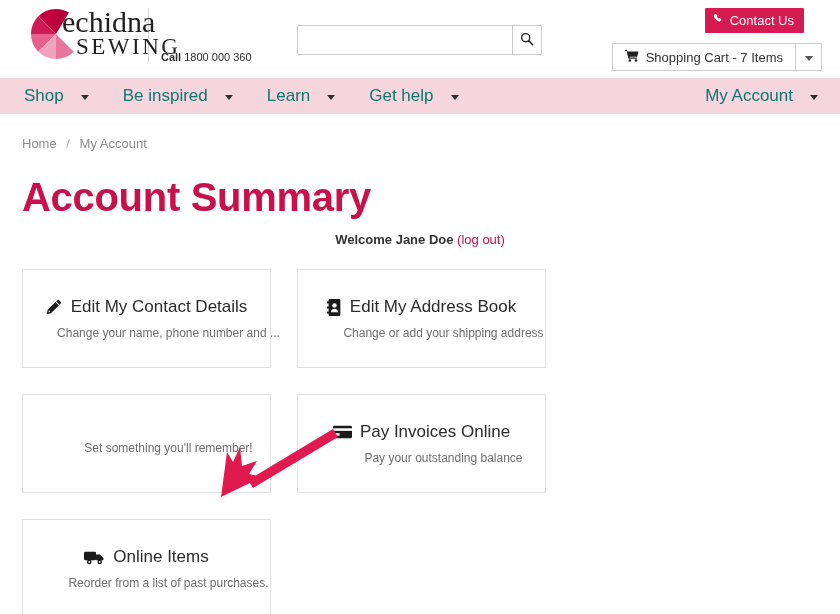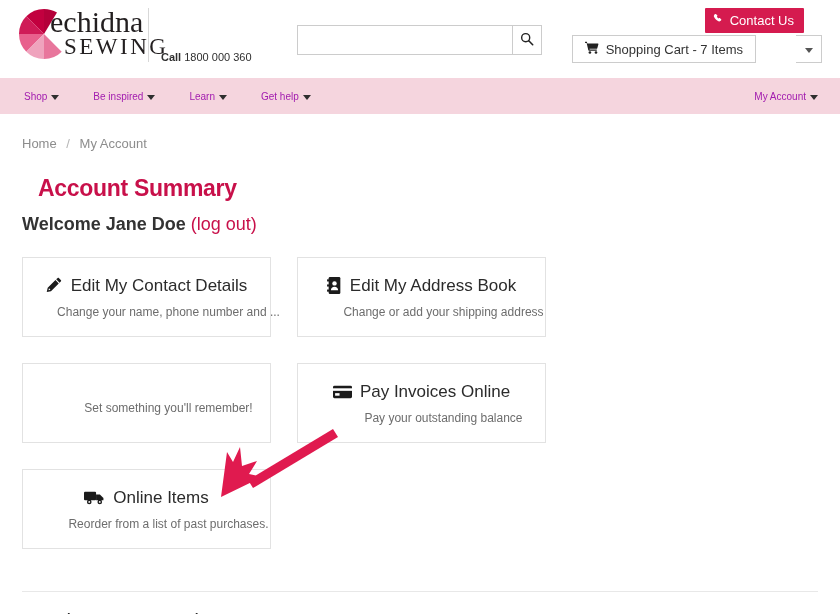--- a/index.html
+++ b/index.html
@@ -16,21 +16,21 @@
   }
 
   
   .header {
     position: relative;
     height: 78px;
     background: #ffffff;
   }
   .logo-block {
     position: absolute;
-    left: 18px;
+    left: 30px;
     top: 7px;
     display: flex;
     align-items: flex-end;
   }
   .logo-mark {
     position: relative;
     width: 52px;
     height: 52px;
     margin-right: -6px;
   }
@@ -120,24 +120,23 @@
     display: flex;
     align-items: center;
     gap: 5px;
     cursor: pointer;
     border-radius: 1px;
   }
 
   .cart-group {
     position: absolute;
     right: 18px;
-    top: 35px;
+    top: 43px;
     display: flex;
     height: 21px;
-    gap: 40px;
   }
   .cart-btn {
     border: 1px solid #cccccc;
     background: #ffffff;
     height: 28px;
     padding: 0 12px;
     font-size: 13px;
     font-family: "Liberation Sans", sans-serif;
     color: #333333;
     display: flex;
@@ -166,25 +165,25 @@
     align-items: center;
     position: relative;
   }
   .nav-left {
     display: flex;
     align-items: center;
     padding-left: 24px;
     gap: 34px;
   }
   .nav-item {
-    font-size: 10px;
-    color: #a21caf;
-    display: flex;
-    align-items: center;
-    gap: 4px;
+    font-size: 17px;
+    color: #0f766e;
+    display: flex;
+    align-items: center;
+    gap: 17px;
     cursor: pointer;
     white-space: nowrap;
   }
   .nav-right {
     position: absolute;
     right: 22px;
     display: flex;
     align-items: center;
   }
   .caret {
@@ -205,49 +204,50 @@
 
   .breadcrumb {
     font-size: 13px;
     color: #8d8d8d;
     padding-top: 22px;
   }
   .breadcrumb a { color: #8d8d8d; text-decoration: none; cursor: pointer; }
   .breadcrumb .sep { margin: 0 6px; color: #b5b5b5; }
 
   .page-title {
-    font-size: 23px;
+    font-size: 40px;
     font-weight: bold;
     color: #c8104a;
-    margin: 24px 0 0 16px;
+    margin: 24px 0 0 0;
     letter-spacing: -0.3px;
   }
   .welcome {
-    font-size: 18px;
+    font-size: 13px;
     font-weight: bold;
     color: #333333;
     margin-top: 12px;
+    text-align: center;
   }
   .welcome .logout {
     color: #c8104a;
     font-weight: normal;
     cursor: pointer;
     text-decoration: none;
   }
 
   
   .card-grid {
     display: flex;
     flex-wrap: wrap;
     gap: 26px;
     margin-top: 22px;
   }
   .card {
     width: 249px;
-    height: 80px;
+    height: 99px;
     border: 1px solid #e2e2e2;
     background: #ffffff;
     display: flex;
     flex-direction: column;
     align-items: center;
     justify-content: center;
     cursor: pointer;
   }
   .card-title {
     font-size: 17px;

